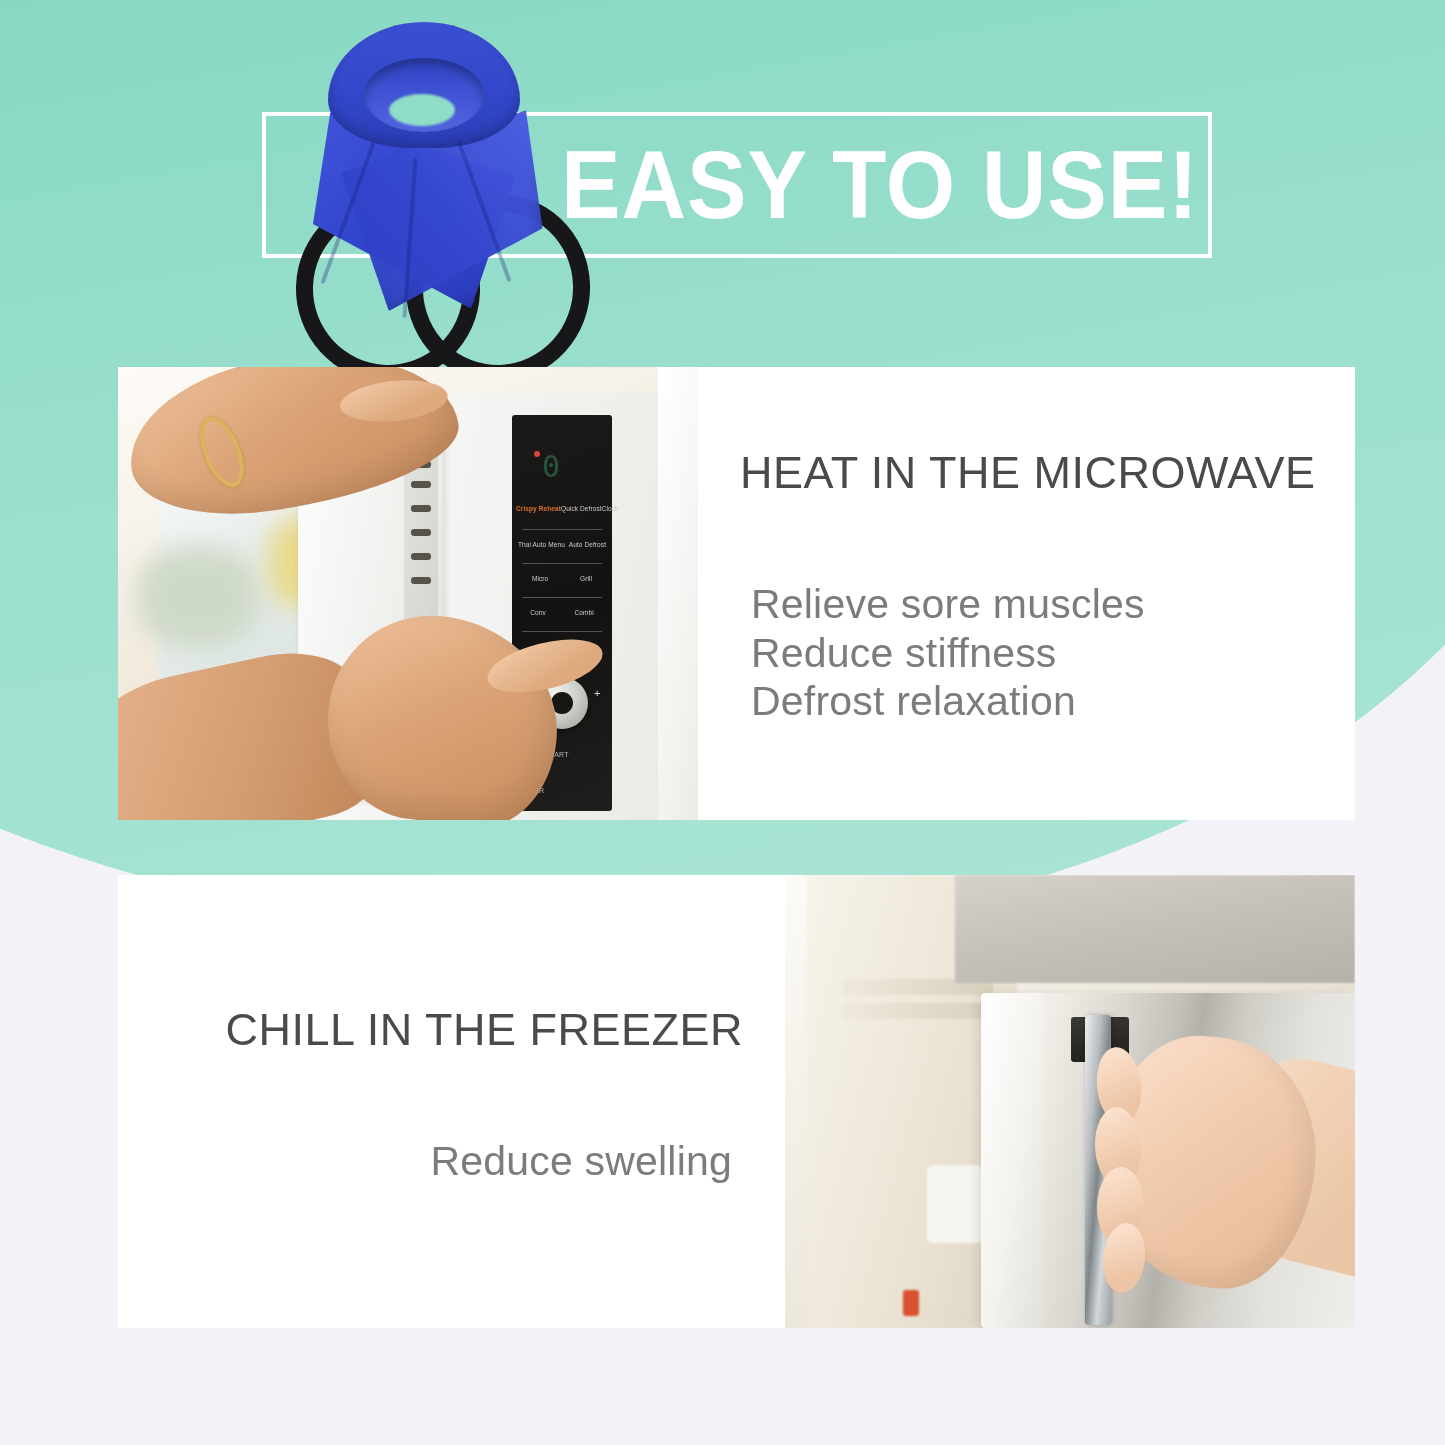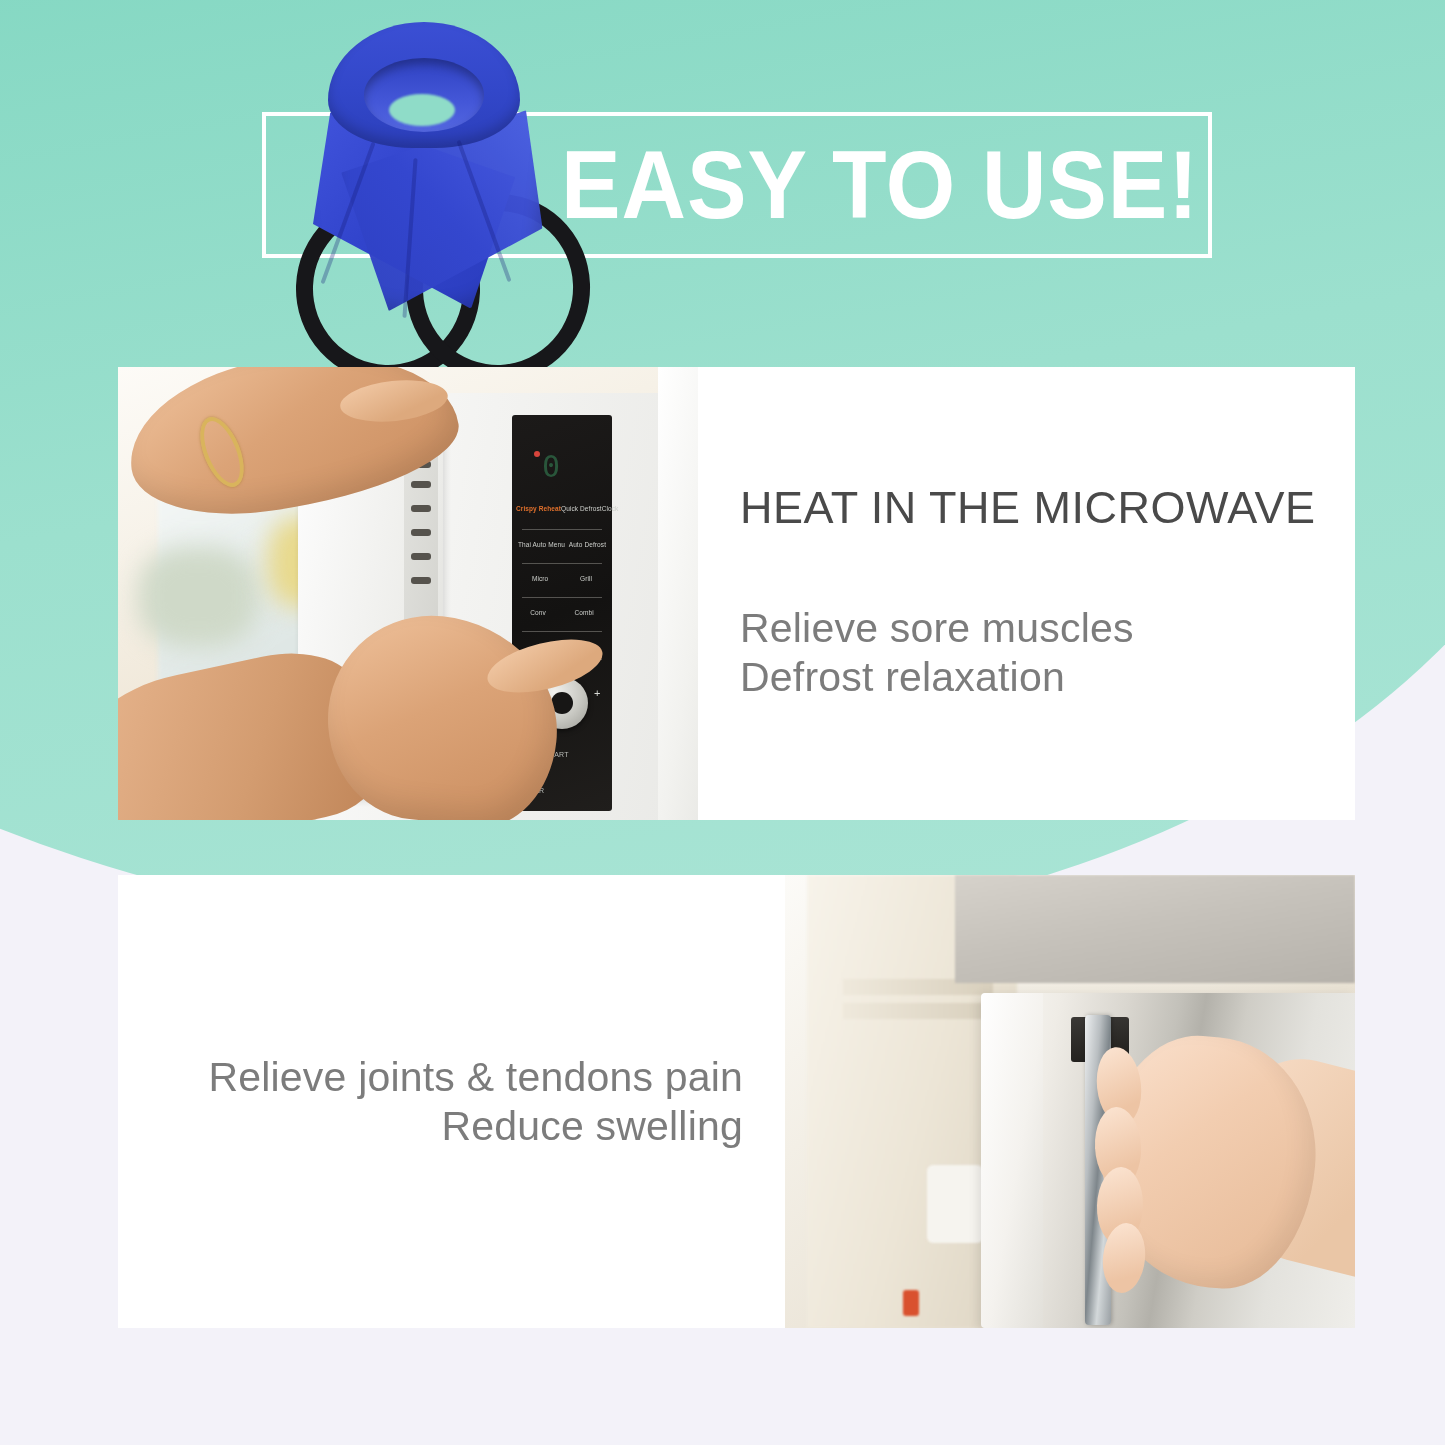--- a/index.html
+++ b/index.html
@@ -150,21 +150,21 @@
 
   .section-heading {
     color: #4a4a4a;
     font-size: 45px;
     font-weight: normal;
     letter-spacing: 0.5px;
     line-height: 1;
     margin-bottom: 26px;
     white-space: nowrap;
   }
-  .benefit-list { list-style: none; margin: 0; padding: 0; }
+  .benefit-list { list-style: none; margin: 11px; padding: 0; }
   .benefit-item {
     color: #7c7c7c;
     font-size: 41px;
     font-weight: normal;
     line-height: 1.19;
     letter-spacing: 0.2px;
     white-space: nowrap;
   }
   .text-pane.fz .benefit-list,
   .text-pane.fz .benefit-item,
@@ -448,30 +448,31 @@
       <div class="bracelet"></div>
       <div class="hand hand-lower"></div>
       <div class="finger" style="left:368px; top:276px; width:118px; height:46px; transform:rotate(-14deg);"></div>
       <div class="finger" style="left:222px; top:14px;  width:108px; height:40px; transform:rotate(-6deg);"></div>
     </div>
 
     <div class="text-pane mw">
       <div class="section-heading">HEAT IN THE MICROWAVE</div>
       <ul class="benefit-list">
         <li class="benefit-item">Relieve sore muscles</li>
+        <li class="benefit-item">Reduce stiffness</li>
         <li class="benefit-item">Defrost relaxation</li>
       </ul>
     </div>
   </div>
 
   <div class="card card-freezer">
 
     <div class="text-pane fz">
+      <div class="section-heading">CHILL IN THE FREEZER</div>
       <ul class="benefit-list">
-        <li class="benefit-item">Relieve joints &amp; tendons pain</li>
         <li class="benefit-item">Reduce swelling</li>
       </ul>
     </div>
 
     <div class="photo-pane fz">
       <div class="fz-bg"></div>
       <div class="fz-cabinet"></div>
       <div class="fz-shelf" style="top:104px;"></div>
       <div class="fz-shelf" style="top:128px;"></div>
       <div class="fz-whitebox"></div>

